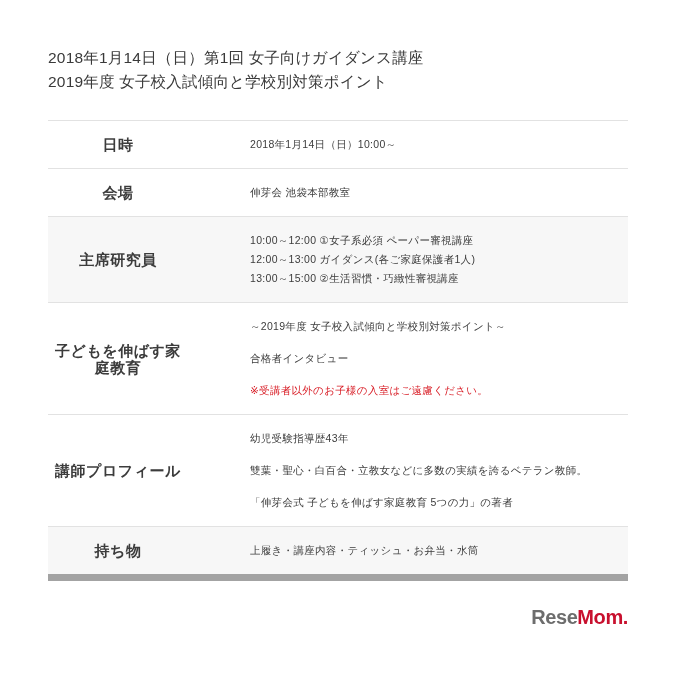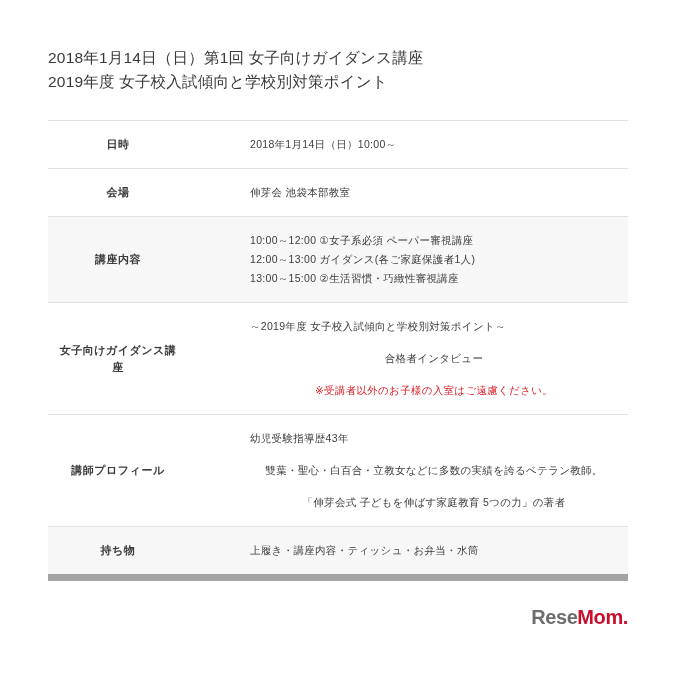--- a/index.html
+++ b/index.html
@@ -39,21 +39,21 @@
   table.info tr {
     border-top: 1px solid #e2e2e2;
   }
   table.info tr:last-child {
     border-bottom: 7px solid #a3a3a3;
   }
   table.info th {
     width: 128px;
     text-align: center;
     vertical-align: middle;
-    font-size: 11px;
+    font-size: 15px;
     font-weight: 700;
     color: #3c3c3c;
     padding: 14px 6px;
     line-height: 17px;
     letter-spacing: 0.5px;
   }
   table.info td {
     vertical-align: middle;
     font-size: 10.5px;
     color: #3c3c3c;
@@ -63,21 +63,20 @@
   }
   .row-alt {
     background: #f7f7f7;
   }
   .cell-line {
     display: block;
     margin-left: 44px;
   }
   .cell-line.gap {
     margin-top: 13px;
-    text-align: center;
   }
   .warn {
     color: #d81c25;
     font-weight: 400;
   }
   .logo {
     position: absolute;
     right: 48px;
     bottom: 28px;
     font-size: 20px;
@@ -114,30 +113,30 @@
 
 
       <tr>
         <th>会場</th>
         <td>
           <span class="cell-line">伸芽会 池袋本部教室</span>
         </td>
       </tr>
 
       <tr class="row-alt">
-        <th>講座内容</th>
+        <th>主席研究員</th>
         <td>
           <span class="cell-line">10:00～12:00 ①女子系必須 ペーパー審視講座</span>
           <span class="cell-line">12:00～13:00 ガイダンス(各ご家庭保護者1人)</span>
           <span class="cell-line">13:00～15:00 ②生活習慣・巧緻性審視講座</span>
         </td>
       </tr>
 
       <tr>
-        <th>女子向けガイダンス講座</th>
+        <th>子どもを伸ばす家庭教育</th>
         <td>
           <span class="cell-line">～2019年度 女子校入試傾向と学校別対策ポイント～</span>
           <span class="cell-line gap">合格者インタビュー</span>
           <span class="cell-line gap warn">※受講者以外のお子様の入室はご遠慮ください。</span>
         </td>
       </tr>
 
 
       <tr>
         <th>講師プロフィール</th>

